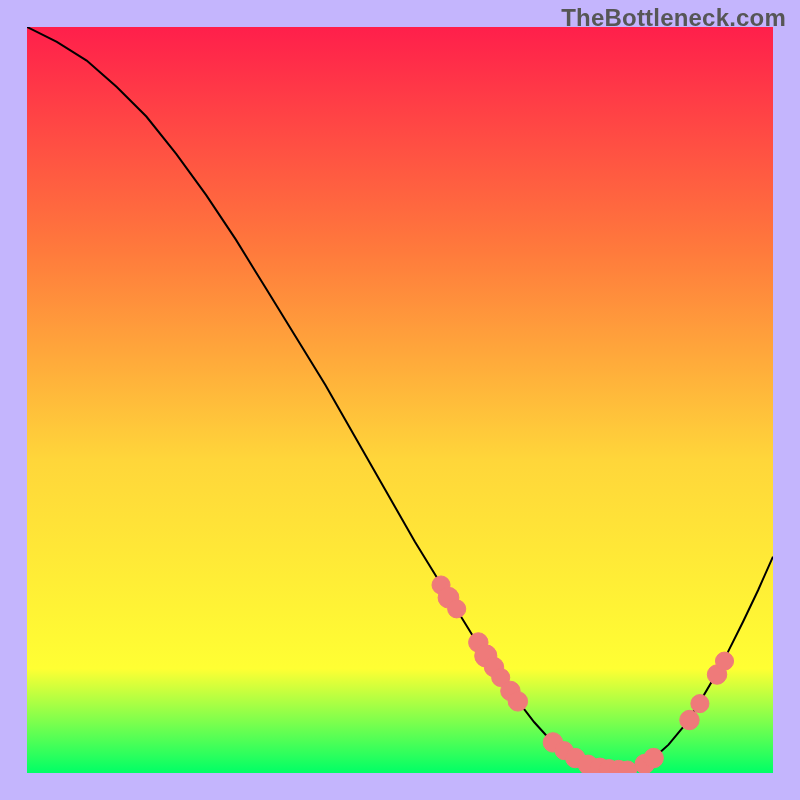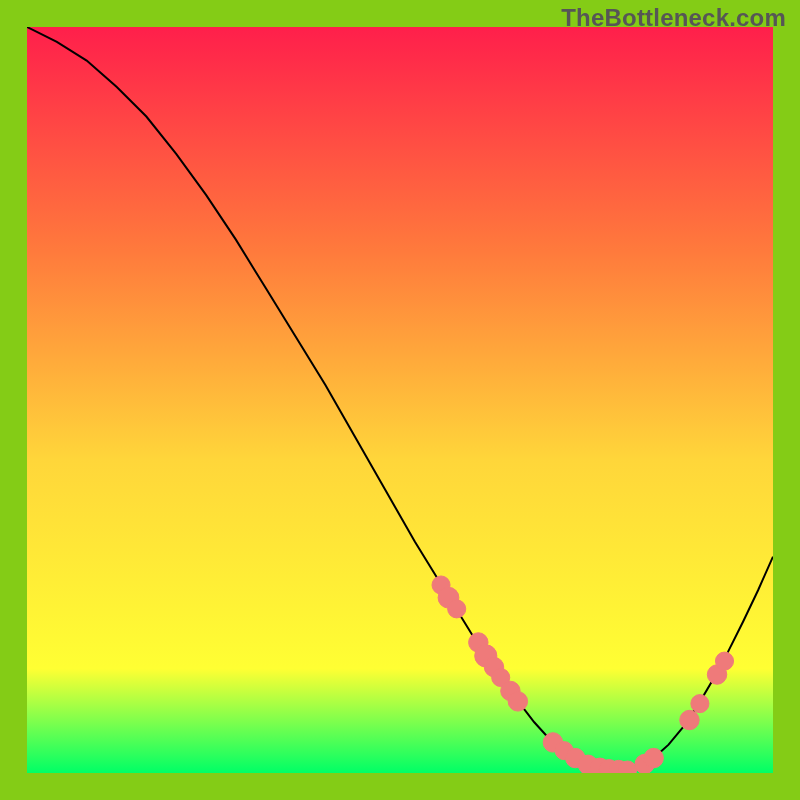--- a/index.html
+++ b/index.html
@@ -1,21 +1,21 @@
 <!DOCTYPE html>
 <html><head>
 <meta charset="utf-8">
 <style>
   * { margin: 0; padding: 0; box-sizing: border-box; }
   html, body { width: 800px; height: 800px; background: #000; overflow: hidden; }
   .stage {
     position: relative;
     width: 800px;
     height: 800px;
-    background: #84cc16;
+    background: #c4b5fd;
   }
   .watermark {
     position: absolute;
     top: 4px;
     right: 14px;
     font-family: Arial, Helvetica, sans-serif;
     font-size: 24px;
     font-weight: 600;
     color: #565656;
     letter-spacing: 0.2px;

